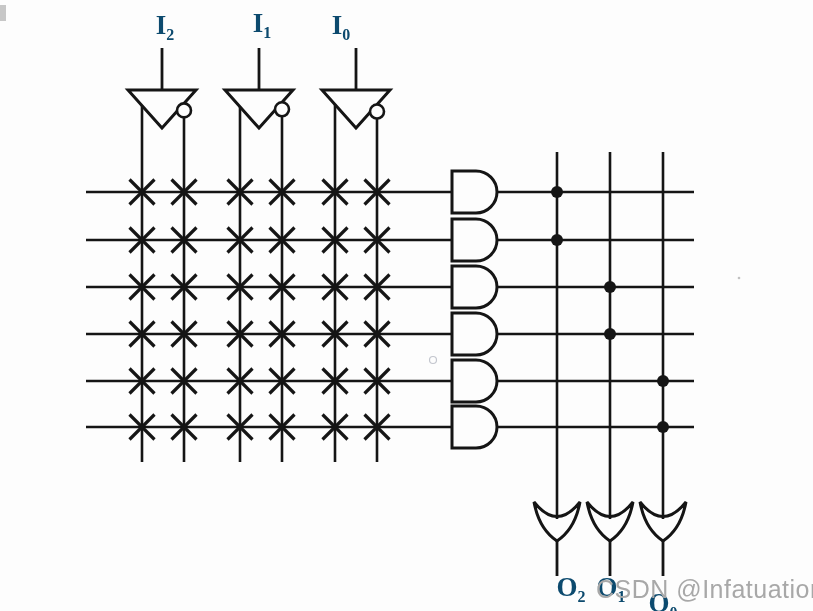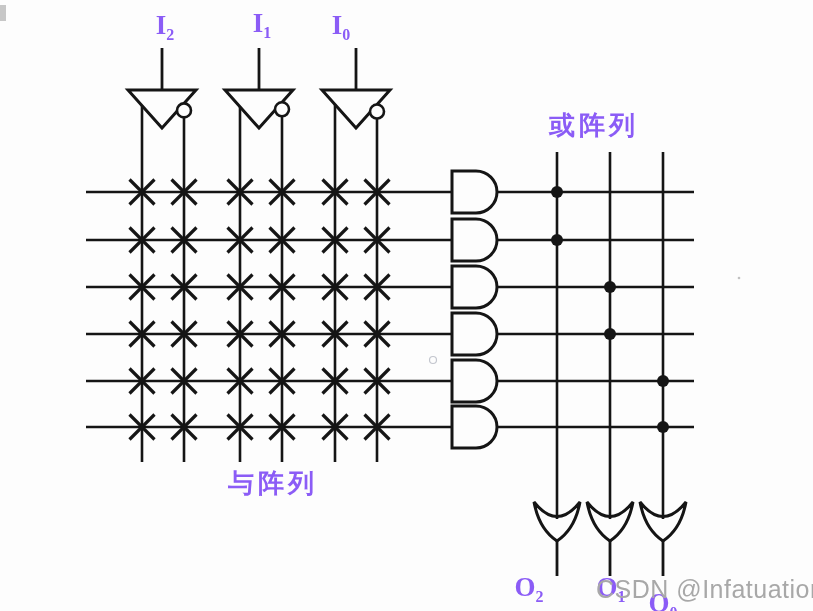--- a/index.html
+++ b/index.html
@@ -1,19 +1,19 @@
 <!DOCTYPE html>
 <html><head>
 <meta charset="utf-8">
 <style>
   html,body{margin:0;padding:0;background:#ffffff;}
   .stage{position:relative;width:813px;height:611px;background:#fdfdfd;overflow:hidden;
          font-family:"Liberation Sans",sans-serif;}
   svg{position:absolute;left:0;top:0;}
-  .lbl{position:absolute;color:#8b5cf6;white-space:nowrap;line-height:1;}
+  .lbl{position:absolute;color:#0c4a6e;white-space:nowrap;line-height:1;}
   .io{font-family:"Liberation Serif",serif;font-weight:700;font-size:27px;transform:translateX(-50%);}
   .io sub{font-size:16px;font-weight:700;vertical-align:-6px;letter-spacing:0;}
   .cjk{font-family:"Liberation Sans",sans-serif;font-weight:700;font-size:26px;letter-spacing:4px;}
   .watermark{font-family:"Liberation Sans",sans-serif;font-size:25px;color:#a8a8a8;
              letter-spacing:0.5px;z-index:5;}
   .smudge{position:absolute;left:0;top:5px;width:6px;height:16px;background:#9a9a9a;opacity:.55;}
 </style>
 </head>
 <body>
 
@@ -142,21 +142,19 @@
       <circle cx="433" cy="360" r="3.5" fill="none" stroke="#c3c6ce" stroke-width="1.2"></circle>
       <circle cx="739" cy="278" r="1.3" fill="#9a9a9a" opacity="0.6"></circle>
     </svg>
 
   <div class="smudge"></div>
 
   <div class="lbl io" style="left:165px;top:12px;"><span>I</span><sub>2</sub></div>
   <div class="lbl io" style="left:262px;top:10px;"><span>I</span><sub>1</sub></div>
   <div class="lbl io" style="left:341px;top:12px;"><span>I</span><sub>0</sub></div>
 
-  <div class="lbl cjk" style="left:549px;top:112px;">或阵列</div>
-  <div class="lbl cjk" style="left:228px;top:470px;">与阵列</div>
 
-  <div class="lbl io" style="left:529px;top:574px;"><span>O</span><sub>2</sub></div>
+  <div class="lbl io" style="left:571px;top:574px;"><span>O</span><sub>2</sub></div>
   <div class="lbl io" style="left:611px;top:574px;"><span>O</span><sub>1</sub></div>
   <div class="lbl io" style="left:663px;top:574px;margin-top:16px;"><span>O</span><sub>0</sub></div>
 
   <div class="lbl watermark" style="left:596px;top:577px;">CSDN @Infatuation_LY</div>
 </div>
 
 </body></html>

